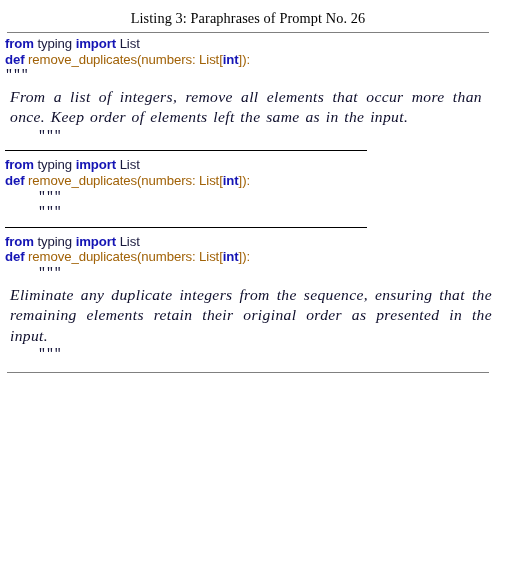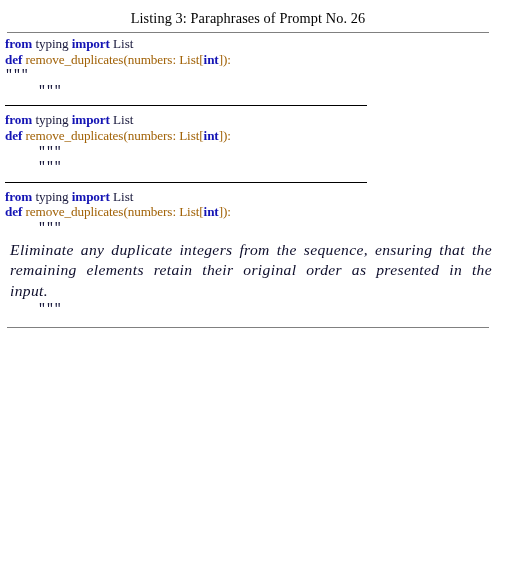--- a/index.html
+++ b/index.html
@@ -57,21 +57,21 @@
 
   .blocks {
     padding: 0;
   }
 
   .block {
     padding: 0;
   }
 
   .code {
-    font-family: Liberation Serif, serif;
+    font-family: Liberation Sans, sans-serif;
     font-size: 13.2px;
     line-height: 15.6px;
     white-space: pre;
     color: #1a1a4a;
     padding-left: 5px;
     letter-spacing: -0.1px;
   }
   .code .kw {
     color: #1414b4;
     font-weight: bold;
@@ -124,20 +124,21 @@
 
   <hr class="rule-outer">
 
   <div class="blocks">
 
     <div class="block">
       <div class="spacer-sm"></div>
       <div class="code"><span class="kw">from</span><span class="plain"> typing </span><span class="kw">import</span><span class="plain"> List</span></div>
       <div class="code"><span class="kw">def</span><span class="ident"> remove_duplicates(numbers: List[</span><span class="kw">int</span><span class="ident">]):</span></div>
       <div class="quote">"""</div>
+      <div class="doc">From a list of integers, remove all elements that occur more than once. Keep order of elements left the same as in the input.</div>
       <div class="quote indent">"""</div>
     </div>
 
     <hr class="rule-inner">
 
     <div class="block">
       <div class="code"><span class="kw">from</span><span class="plain"> typing </span><span class="kw">import</span><span class="plain"> List</span></div>
       <div class="code"><span class="kw">def</span><span class="ident"> remove_duplicates(numbers: List[</span><span class="kw">int</span><span class="ident">]):</span></div>
       <div class="quote indent">"""</div>
       <div class="quote indent">"""</div>

